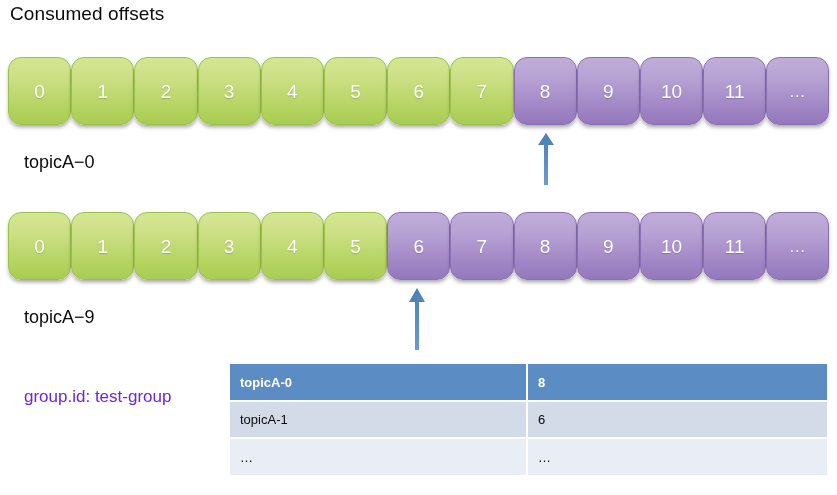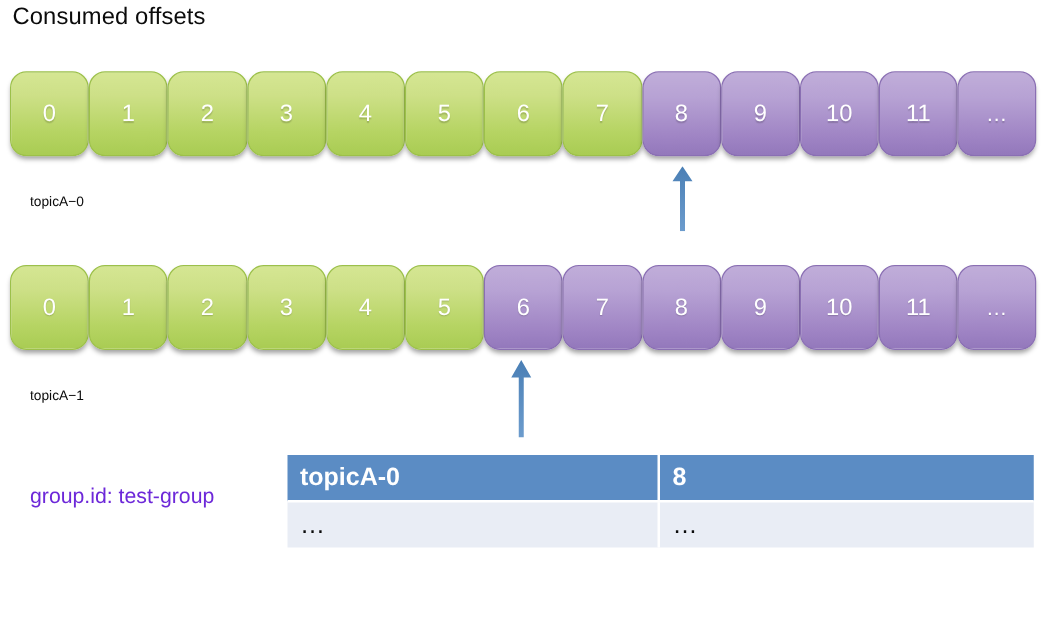--- a/index.html
+++ b/index.html
@@ -70,21 +70,21 @@
     pointer-events: none;
   }
   .cell.ellipsis .cell-label {
     letter-spacing: 1px;
     font-size: 17px;
   }
 
   
   .row-caption {
     position: absolute;
-    font-size: 11px;
+    font-size: 18px;
     line-height: 20px;
     color: #0b0b0b;
     white-space: nowrap;
   }
   #caption-topicA-0 { left: 24px; top: 152px; }
   #caption-topicA-1 { left: 24px; top: 307px; }
 
   
   .arrow {
     position: absolute;
@@ -116,21 +116,21 @@
   }
   #offsets-table col.col-topic { width: 297px; }
   #offsets-table col.col-offset { width: 300px; }
 
   #offsets-table th,
   #offsets-table td {
     height: 37px;
     padding: 0 10px;
     text-align: left;
     vertical-align: middle;
-    font-size: 20px;
+    font-size: 13px;
     font-weight: 400;
     box-sizing: border-box;
     border-bottom: 2px solid #ffffff;
     border-right: 2px solid #ffffff;
   }
   #offsets-table th:last-child,
   #offsets-table td:last-child { border-right: none; }
 
   #offsets-table thead th {
     background: #5b8cc4;
@@ -244,21 +244,21 @@
       <span class="cell-label">10</span>
     </div>
     <div class="cell purple">
       <span class="cell-label">11</span>
     </div>
     <div class="cell purple ellipsis">
       <span class="cell-label">…</span>
     </div>
   </div>
 
-<div class="row-caption" id="caption-topicA-1">topicA−1</div>
+<div class="row-caption" id="caption-topicA-1">topicA−9</div>
 
 <div class="arrow" id="arrow-topicA-1">
   <svg viewBox="0 0 22 62" preserveAspectRatio="none" aria-hidden="true">
     <defs>
       <linearGradient id="agrad1" x1="0" y1="0" x2="0" y2="1">
         <stop offset="0%" stop-color="#4a7fb5"></stop>
         <stop offset="100%" stop-color="#6c9ccd"></stop>
       </linearGradient>
     </defs>
     <polygon points="11,0 19,14 13,14 13,62 9,62 9,14 3,14" fill="url(#agrad1)"></polygon>
@@ -272,18 +272,22 @@
     <col class="col-topic">
     <col class="col-offset">
   </colgroup>
   <thead>
     <tr>
       <th>topicA-0</th>
       <th>8</th>
     </tr>
   </thead>
   <tbody id="offsets-table-body">
+      <tr class="row-alt">
+        <td>topicA-1</td>
+        <td>6</td>
+      </tr>
       <tr class="row-plain">
         <td class="dots">…</td>
         <td class="dots">…</td>
       </tr>
     </tbody>
 </table>
 
 </body></html>

